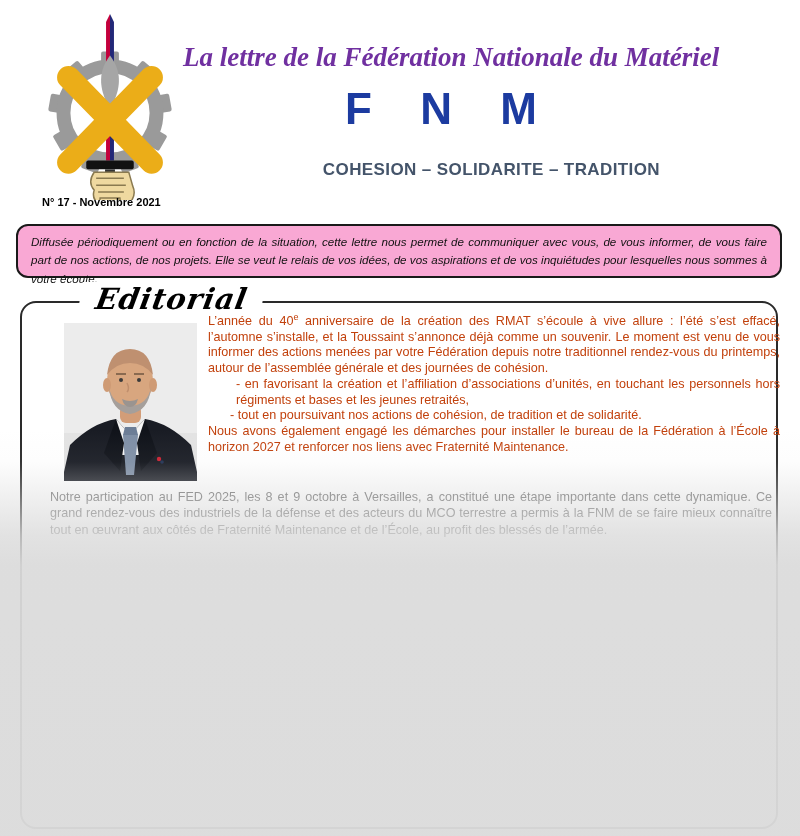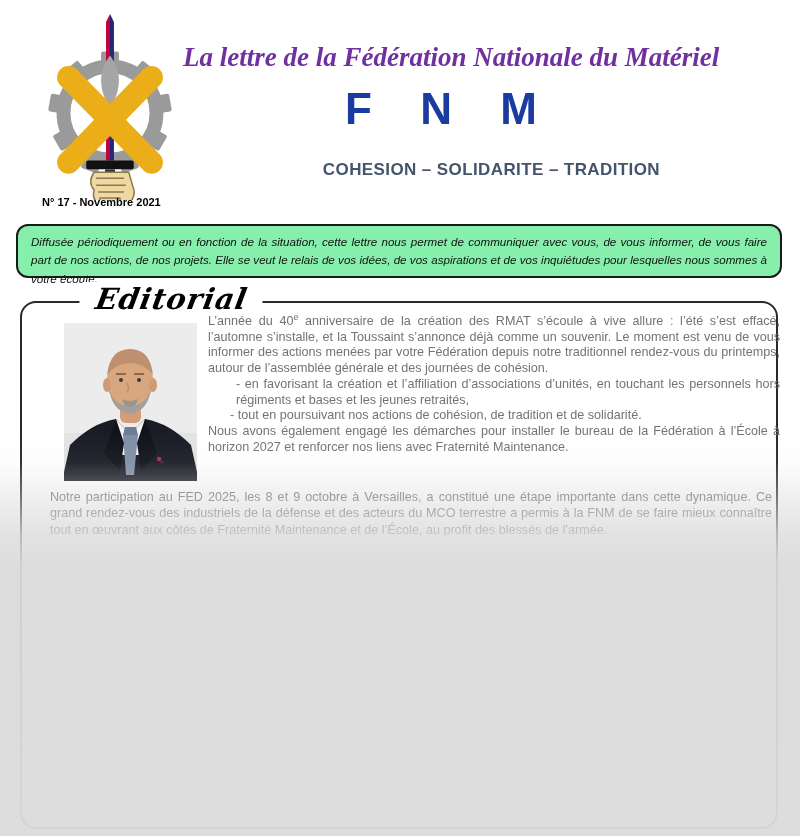--- a/index.html
+++ b/index.html
@@ -28,41 +28,41 @@
   .motto{
     left:240px;top:160px;width:420px;text-align:right;
     font-weight:bold;font-size:17px;color:var(--motto-slate);
     letter-spacing:0.4px;white-space:nowrap;
   }
   .issue{left:42px;top:196px;font-weight:bold;font-size:11px;color:#000;}
   
   .intro-box{
     left:16px;top:224px;width:766px;height:54px;
     border:2px solid #1a1a1a;border-radius:12px;
-    padding:7px 13px 0 13px;background:#86efac;
+    padding:7px 13px 0 13px;background:#f9a8d4;
   }
   .intro-box p{
     font-style:italic;font-size:11.6px;line-height:1.58;
     text-align:justify;color:#111;
   }
   
   .edit-box{
     left:20px;top:301px;width:758px;height:528px;
     border:2px solid #2a2a2a;border-radius:16px;background:#fff;
   }
   .edit-label{
     position:absolute;left:58px;top:-21px;background:#ffffff;
     padding:0 16px;font-family:"DejaVu Serif",serif;
     font-style:italic;font-weight:bold;font-size:29px;color:#000;
     transform:skewX(-10deg);letter-spacing:1px;
   }
   .photo{position:absolute;left:42px;top:20px;width:133px;height:158px;}
   .edit-text{
     position:absolute;left:186px;top:11px;width:572px;
-    font-size:12.6px;line-height:15.7px;text-align:justify;color:#737373;
+    font-size:12.6px;line-height:15.7px;text-align:justify;color:#c2410c;
   }
   .edit-text sup{font-size:9px;line-height:0;}
   .bullet1{margin-left:28px;}
   .bullet2{margin-left:22px;}
   .fade-para{
     position:absolute;left:28px;top:186px;width:722px;
     font-size:12.6px;line-height:16.4px;text-align:justify;color:#6e6e6e;
   }
   
   .overlay{

